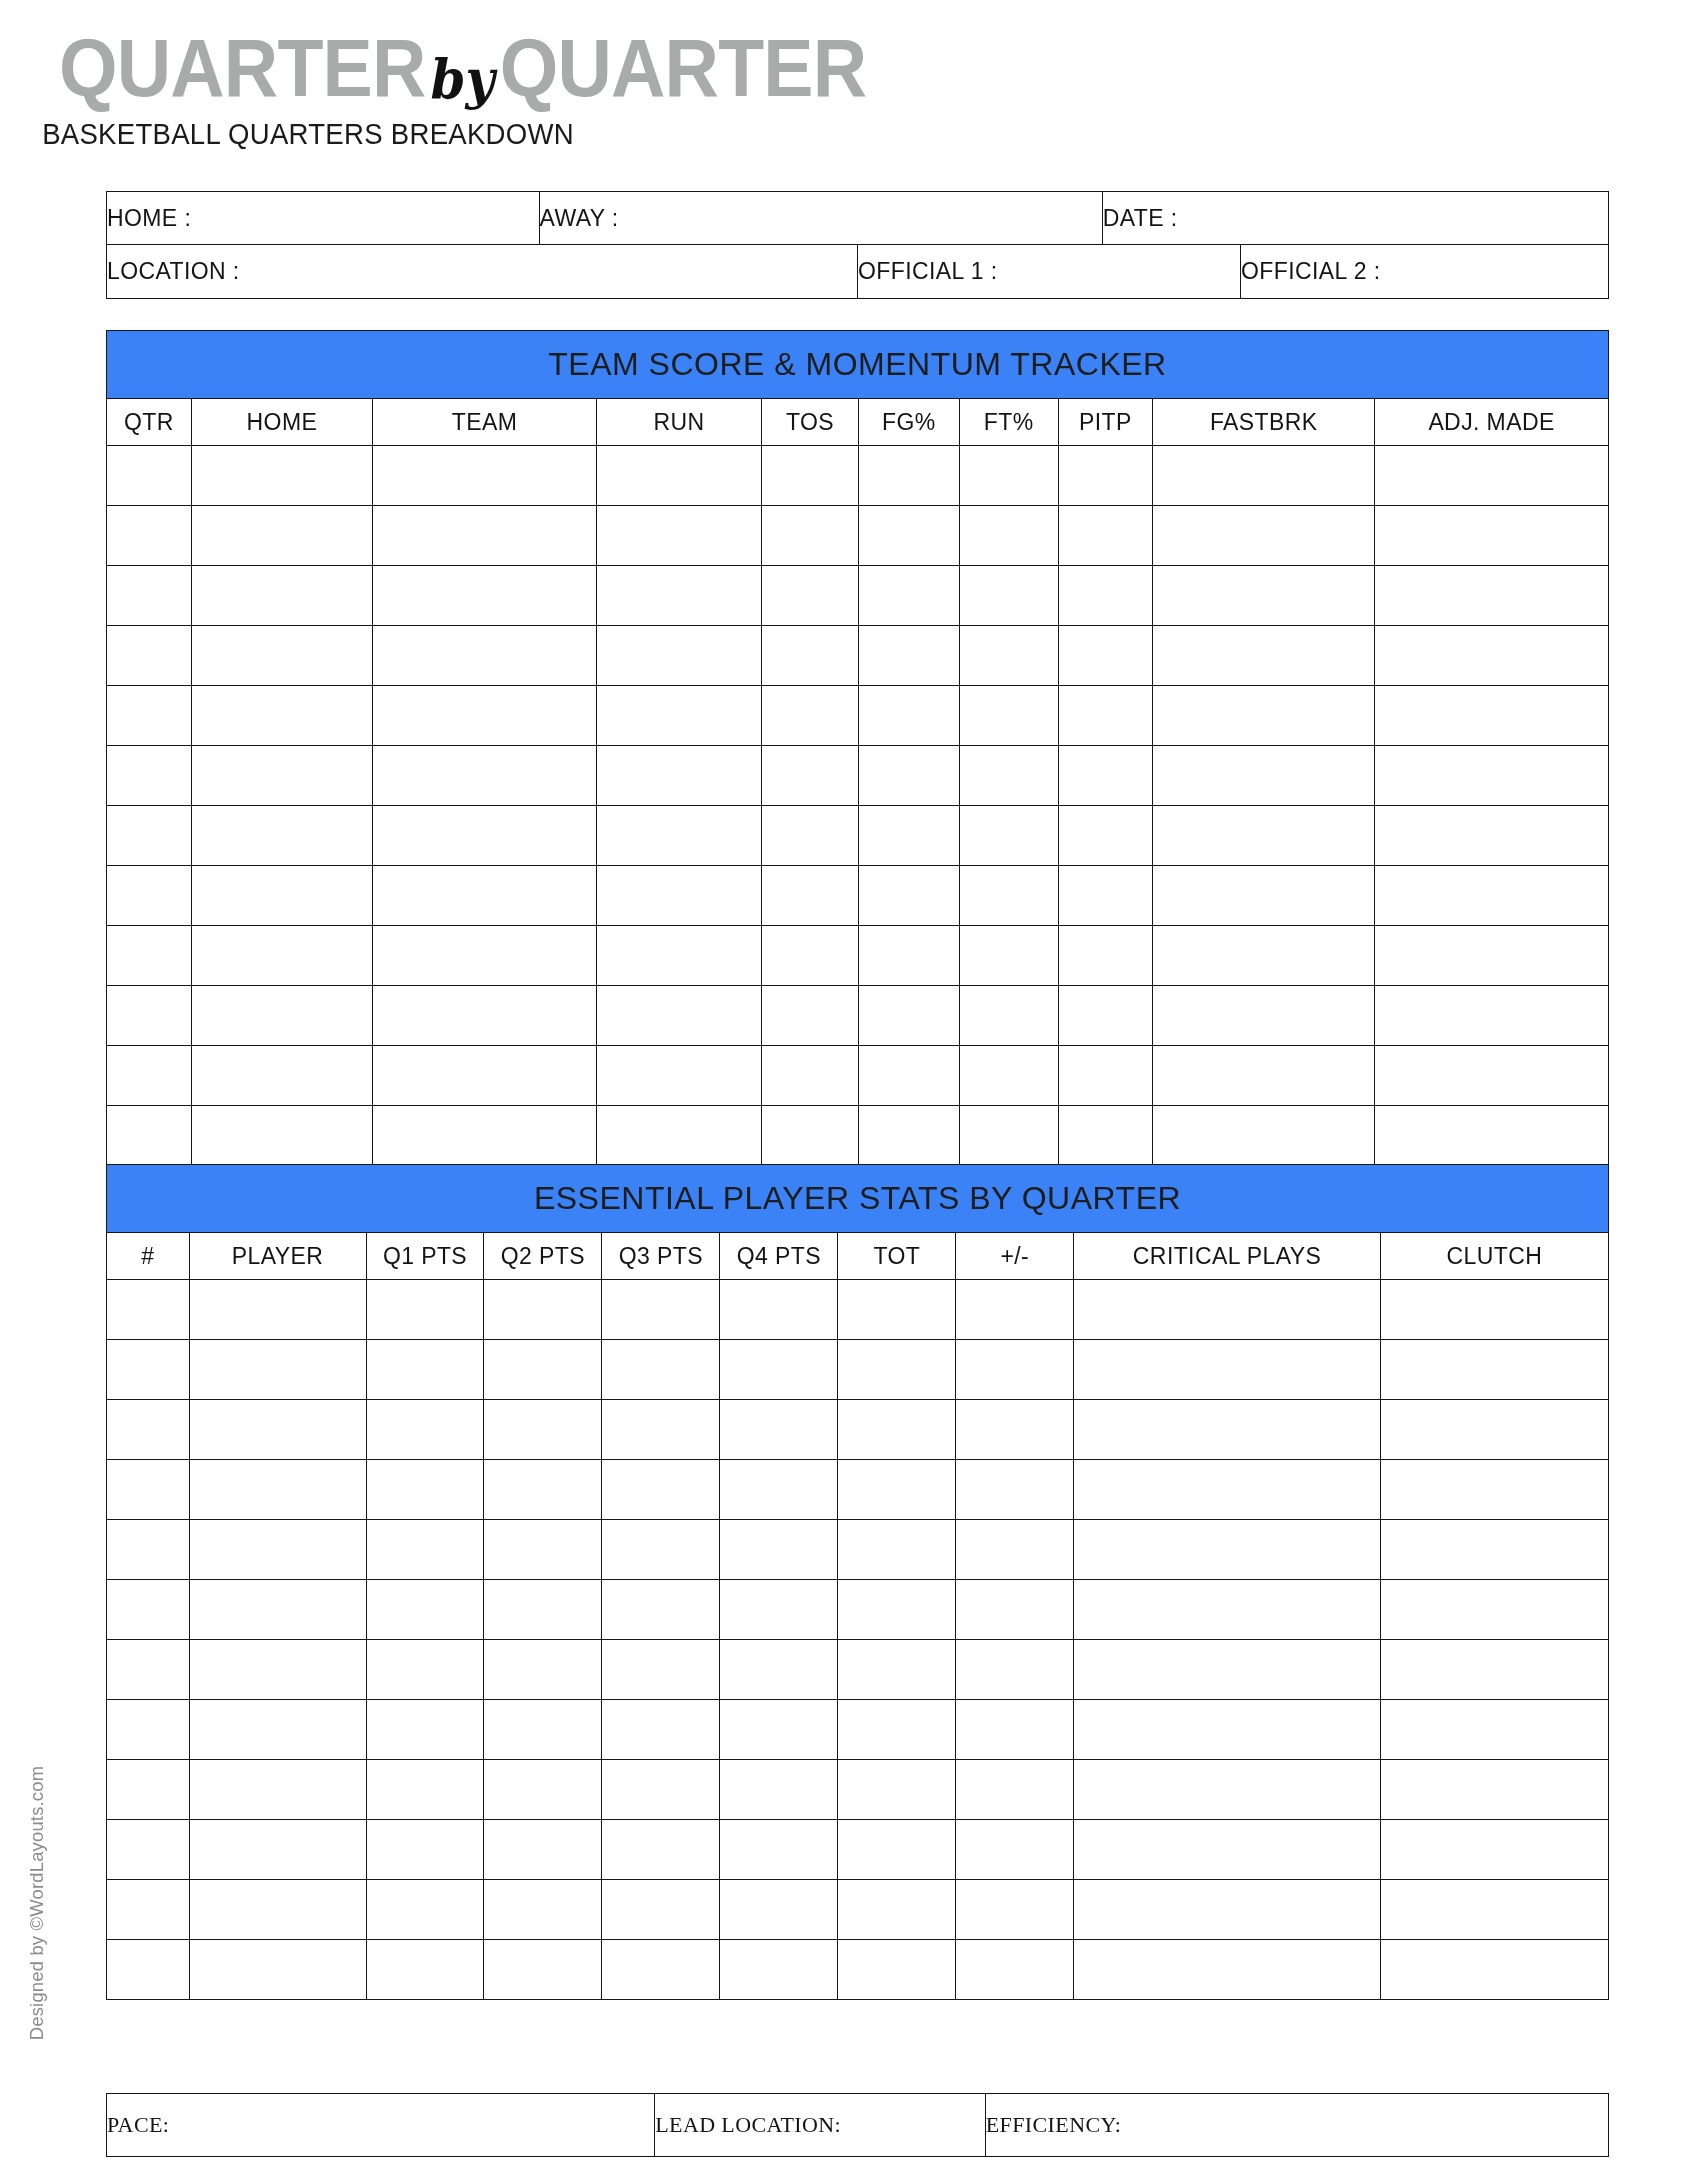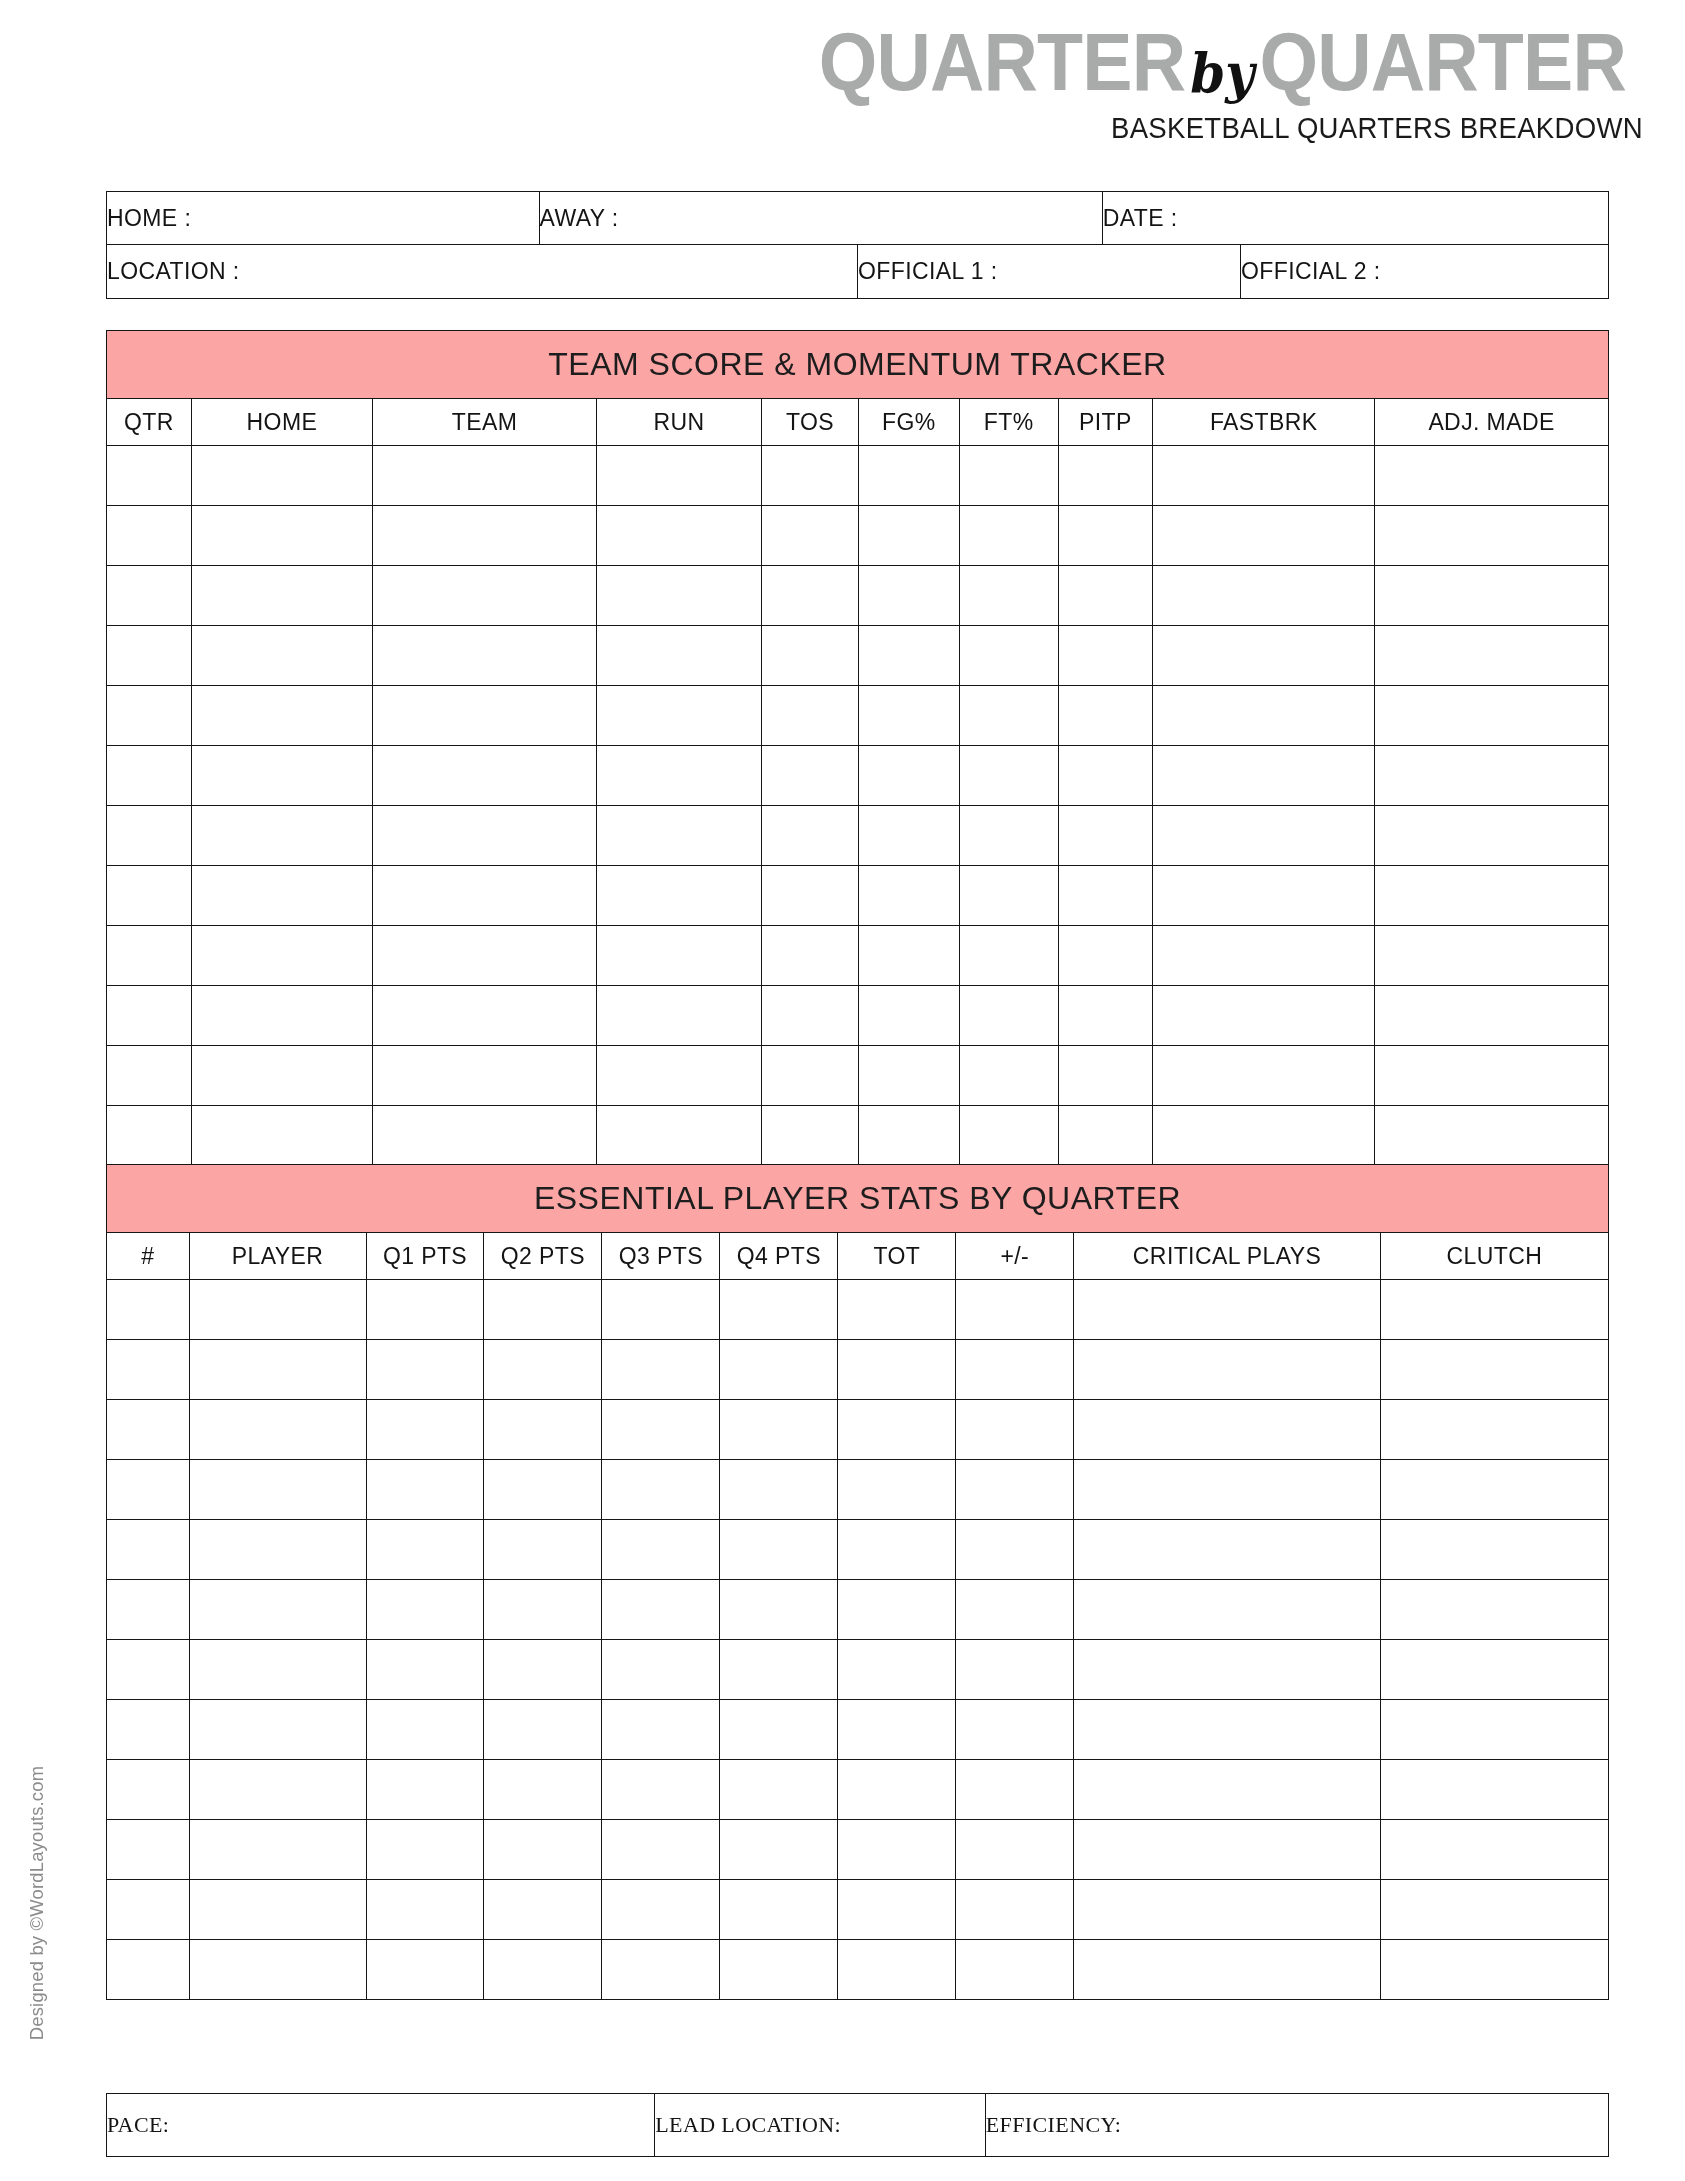--- a/index.html
+++ b/index.html
@@ -18,22 +18,22 @@
   }
 
   .page {
     position: absolute;
     inset: 0;
     padding: 0;
   }
 
   
   .title-wrap {
-    text-align: right;
-    padding-top: 21px;
+    text-align: left;
+    padding-top: 27px;
   }
   .main-title {
     font-family: "Liberation Sans Narrow", "Liberation Sans", sans-serif;
     font-weight: 700;
     font-size: 81px;
     line-height: 1.02;
     letter-spacing: -0.9px;
     white-space: nowrap;
     transform: scaleX(0.93);
   }
@@ -89,21 +89,21 @@
     letter-spacing: 0.4px;
     text-align: left;
     vertical-align: middle;
     padding-left: 16px;
     color: #141414;
     white-space: nowrap;
   }
 
   
   .section-banner td {
-    background: #fca5a5;
+    background: #3b82f6;
     height: 68px;
     text-align: center;
     vertical-align: middle;
     font-family: "Liberation Sans Narrow", "Liberation Sans", sans-serif;
     font-size: 32px;
     letter-spacing: 0.5px;
     color: #1d1d1d;
   }
 
   

